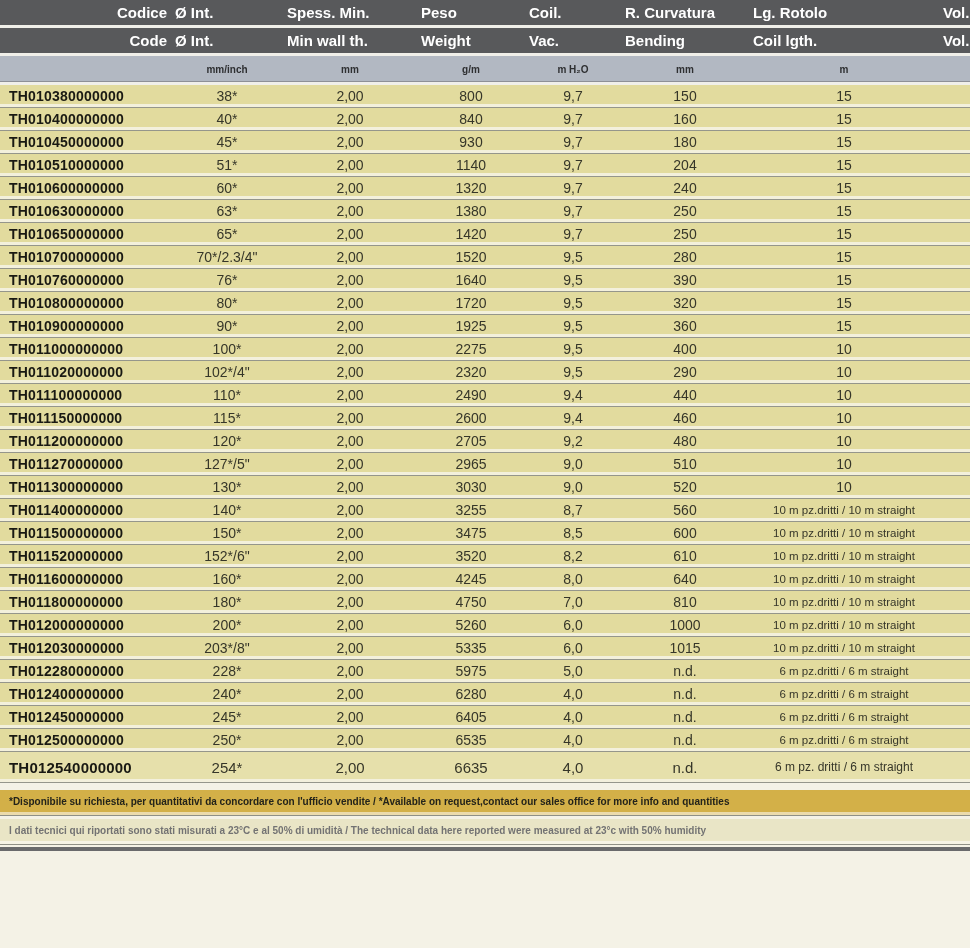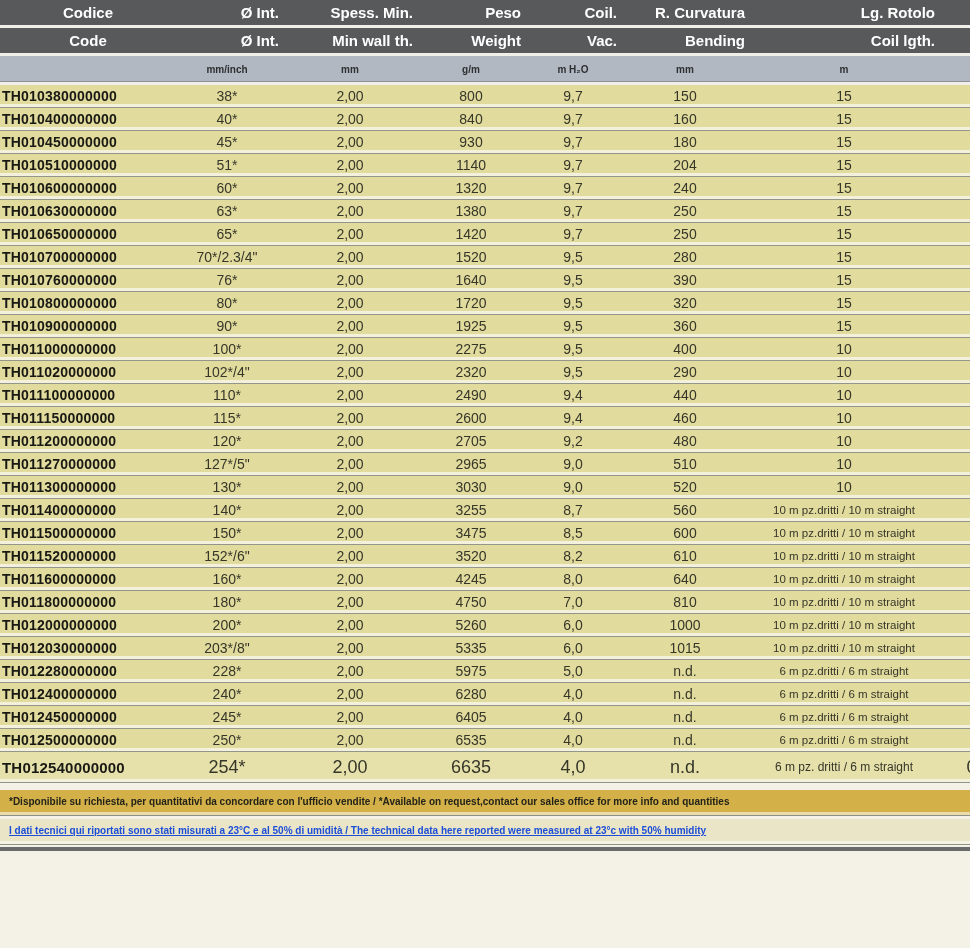--- a/index.html
+++ b/index.html
@@ -10,56 +10,56 @@
   }
   table.spec{
     width:970px; border-collapse:collapse; table-layout:fixed;
   }
   
   .c0{width:158px;} .c1{width:104px;} .c2{width:126px;} .c3{width:100px;}
   .c4{width:88px;}  .c5{width:120px;} .c6{width:182px;} .c7{width:92px;}
 
   thead tr.hdr td{
     background:#58595b; color:#ffffff; font-weight:700; font-size:15px;
-    height:25px; text-align:right; padding:0 4px;
+    height:25px; text-align:left; padding:0 4px;
     border-bottom:3px solid #f0efe9;
   }
-  thead tr.hdr td.c0{text-align:center; padding-left:9px;}
+  thead tr.hdr td.c0{text-align:right; padding-left:9px;}
   thead tr.units td{
     background:#b2b8c2; color:#2e2f31; font-weight:700; font-size:10px;
     height:24px; text-align:center;
     border-bottom:3px solid #f0efe9;
     box-shadow: inset 0 -1px 0 #8e9096;
   }
   tbody td{
     background:#e2db9e; color:#363629; font-size:14px; text-align:center;
     height:22px; padding:0 3px;
     border-bottom:1px solid #95968b;
     box-shadow: inset 0 -3px 0 #f3f0dc;
     white-space:nowrap; overflow:hidden;
   }
   tbody td.c0{
-    text-align:left; padding-left:2px; font-weight:700; color:#191913;
+    text-align:left; padding-left:9px; font-weight:700; color:#191913;
     font-size:14px; letter-spacing:0.2px;
   }
   tbody td.small-text{font-size:11.5px;}
-  tbody tr.last-row td{height:30px; font-size:18px; background:#e6e0ab;}
+  tbody tr.last-row td{height:30px; font-size:15px; background:#e6e0ab;}
   tbody tr.last-row td.small-text{font-size:12px;}
   tbody tr.last-row td.c0{font-size:15px;}
 
   .notes{margin-top:7px;}
   .note{
     width:970px; box-sizing:border-box; height:26px; line-height:24px;
     font-weight:700; font-size:10px; padding-left:9px; color:#23231a;
     border-bottom:1px solid #8f9086;
     box-shadow: inset 0 -3px 0 rgba(255,255,255,0.55);
     white-space:nowrap; overflow:hidden;
   }
   .note-gold{background:#d3b048; margin-bottom:3px;}
-  .note-pale{background:#e9e5c6; color:#1d4ed8;text-decoration:underline;}
+  .note-pale{background:#e9e5c6; color:#737373;}
   .bottom-bar{height:4px; background:#696a6c; width:970px; margin-top:2px;}
 </style>
 </head>
 <body>
 
 <div class="page">
   <table class="spec">
     <thead>
       <tr class="hdr">
         <td class="c0">Codice</td>

